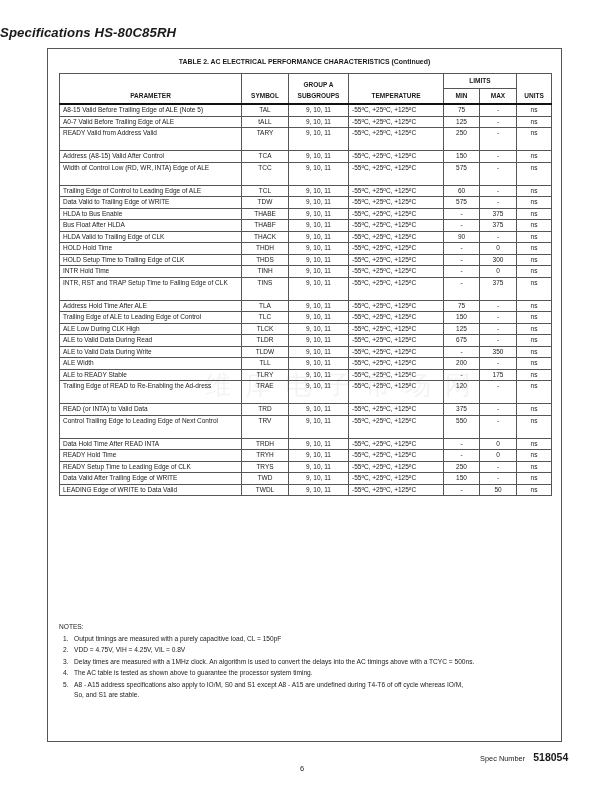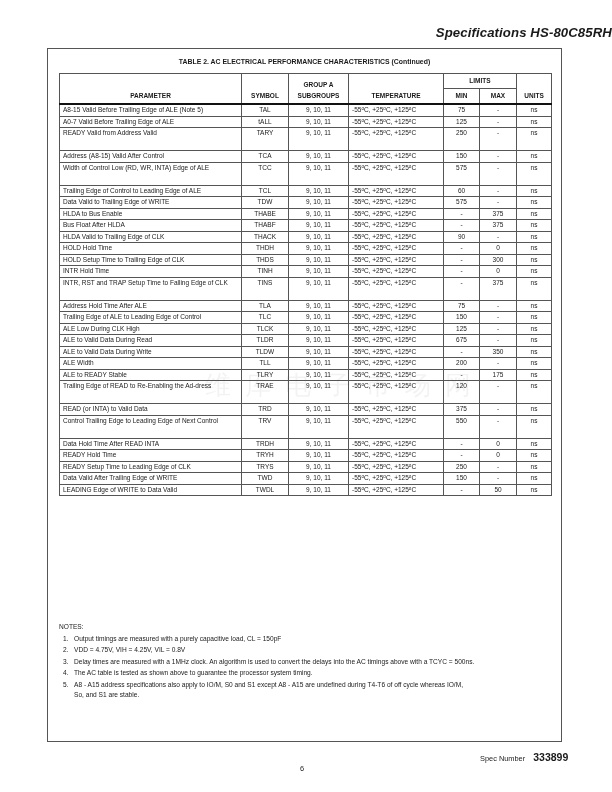--- a/index.html
+++ b/index.html
@@ -1,18 +1,18 @@
 <!DOCTYPE html>
 <html><head>
 <meta charset="utf-8">
 <style>
   html, body { margin: 0; padding: 0; background: #ffffff; }
   body { width: 612px; height: 792px; position: relative; overflow: hidden;
          font-family: "Liberation Sans", sans-serif; color: #1a1a1a; }
-  .title { position: absolute; top: 25px; left: 0; width: 612px; text-align: right;
+  .title { position: absolute; top: 25px; left: 0; width: 612px; text-align: left;
            font-size: 13.2px; font-weight: bold; font-style: italic; letter-spacing: 0.1px; }
   .frame { position: absolute; left: 47px; top: 48px; width: 515px; height: 694px;
            border: 1.2px solid #555; box-sizing: border-box; }
   .table-caption { position: absolute; top: 58px; left: 47px; width: 515px; text-align: center;
                    font-size: 6.9px; font-weight: bold; }
   table.spec { position: absolute; left: 59px; top: 73px; width: 492px; border-collapse: collapse;
                font-size: 6.5px; table-layout: fixed; }
   table.spec td, table.spec th { border: 1px solid #555; padding: 0 3px; vertical-align: top; line-height: 10.5px; }
   table.spec th { font-weight: bold; text-align: center; vertical-align: bottom; padding-bottom: 2px; }
   table.spec thead tr.h2 th { border-bottom: 2px solid #111; }
@@ -347,16 +347,16 @@
       <li><span class="num">1.</span><span>Output timings are measured with a purely capacitive load, CL = 150pF</span></li>
       <li><span class="num">2.</span><span>VDD = 4.75V, VIH = 4.25V, VIL = 0.8V</span></li>
       <li><span class="num">3.</span><span>Delay times are measured with a 1MHz clock. An algorithm is used to convert the delays into the AC timings above with a TCYC = 500ns.</span></li>
       <li><span class="num">4.</span><span>The AC table is tested as shown above to guarantee the processor system timing.</span></li>
       <li><span class="num">5.</span><span>A8 - A15 address specifications also apply to IO/M, S0 and S1 except A8 - A15 are undefined during T4-T6 of off cycle whereas IO/M,</span><span class="cont">So, and S1 are stable.</span></li>
     </ol>
 </div>
 
 <div class="spec-number">
   <span class="lbl">Spec Number</span>
-  <span class="val">333899</span>
+  <span class="val">518054</span>
 </div>
 
 <div class="page-num">6</div>
 
 </body></html>

